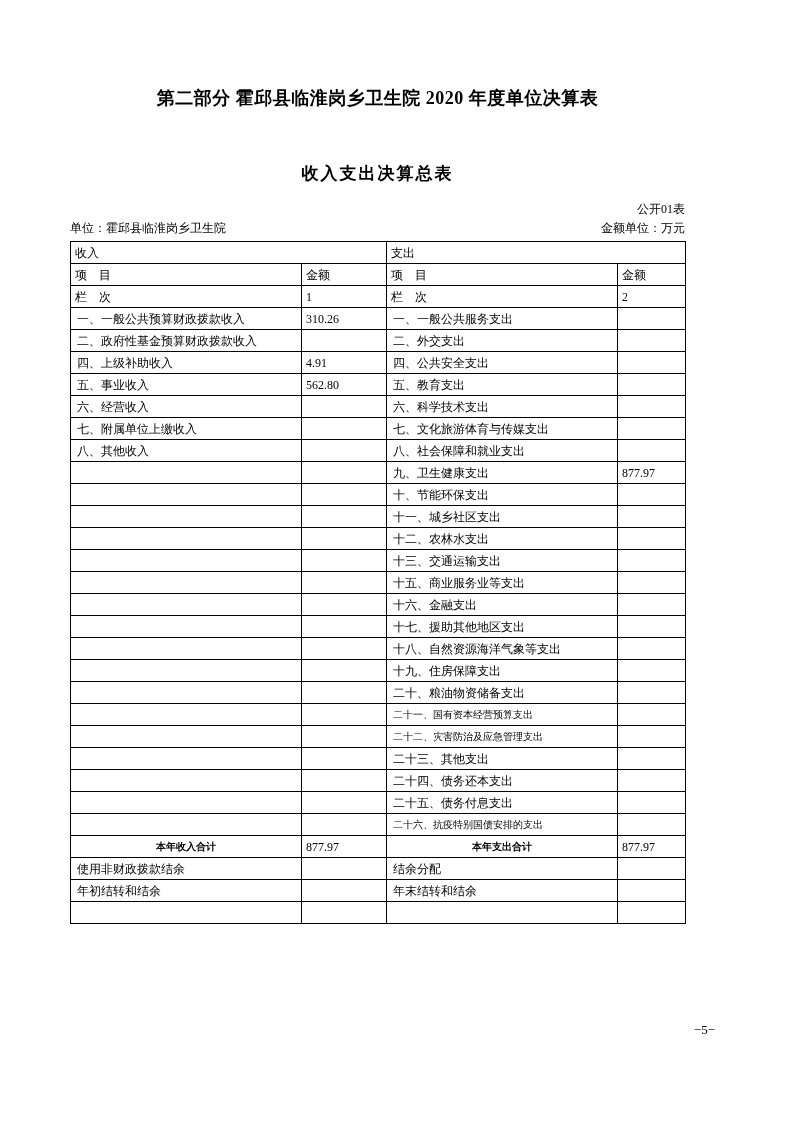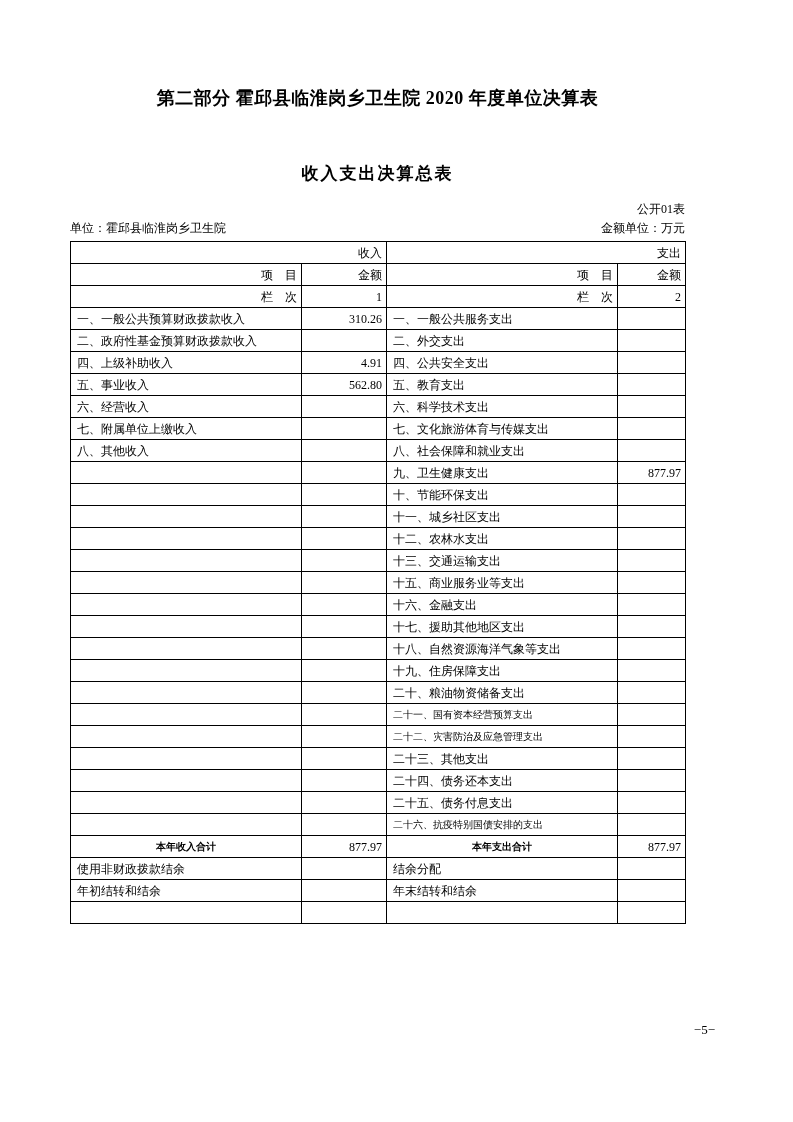--- a/index.html
+++ b/index.html
@@ -51,23 +51,23 @@
   .acct th, .acct td {
     border: 1px solid #000;
     font-size: 12px;
     font-weight: 400;
     height: 22px;
     padding: 0 4px;
     overflow: hidden;
     white-space: nowrap;
     line-height: 1;
   }
-  .acct th { text-align: right; }
+  .acct th { text-align: left; }
   .acct td.item { text-align: left; padding-left: 6px; margin-left: 12px; }
-  .acct td.amount { text-align: right; padding-right: 4px; }
+  .acct td.amount { padding-right: 4px; }
   .acct td.small { font-size: 10px; }
   .acct td.total-cell { text-align: center; font-weight: 700; font-size: 10px; padding-left: 4px; }
   .page-number {
     position: absolute;
     right: 78px;
     bottom: 84px;
     font-size: 13px;
   }
 </style>
 </head>

